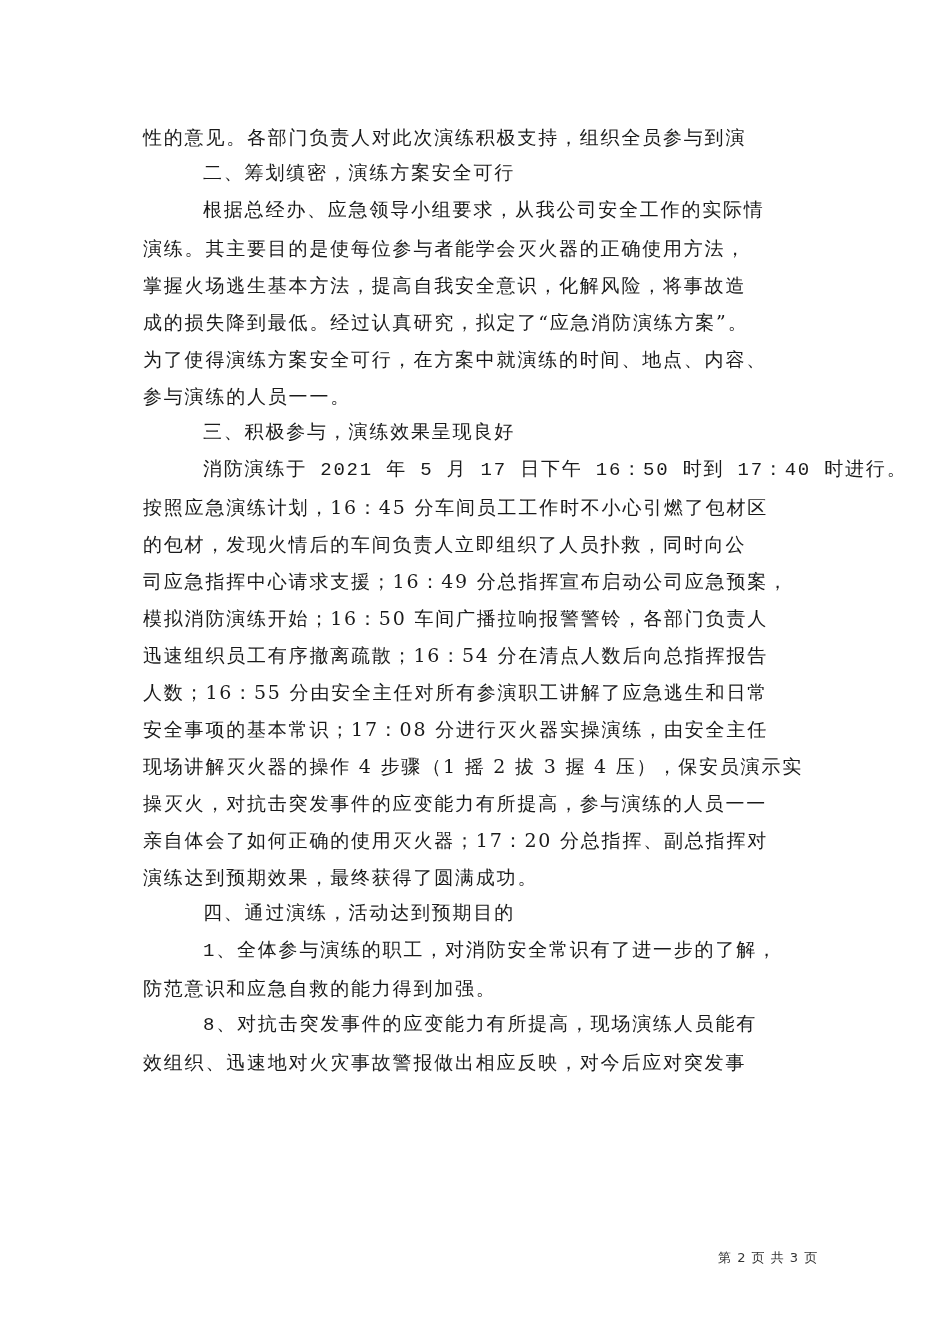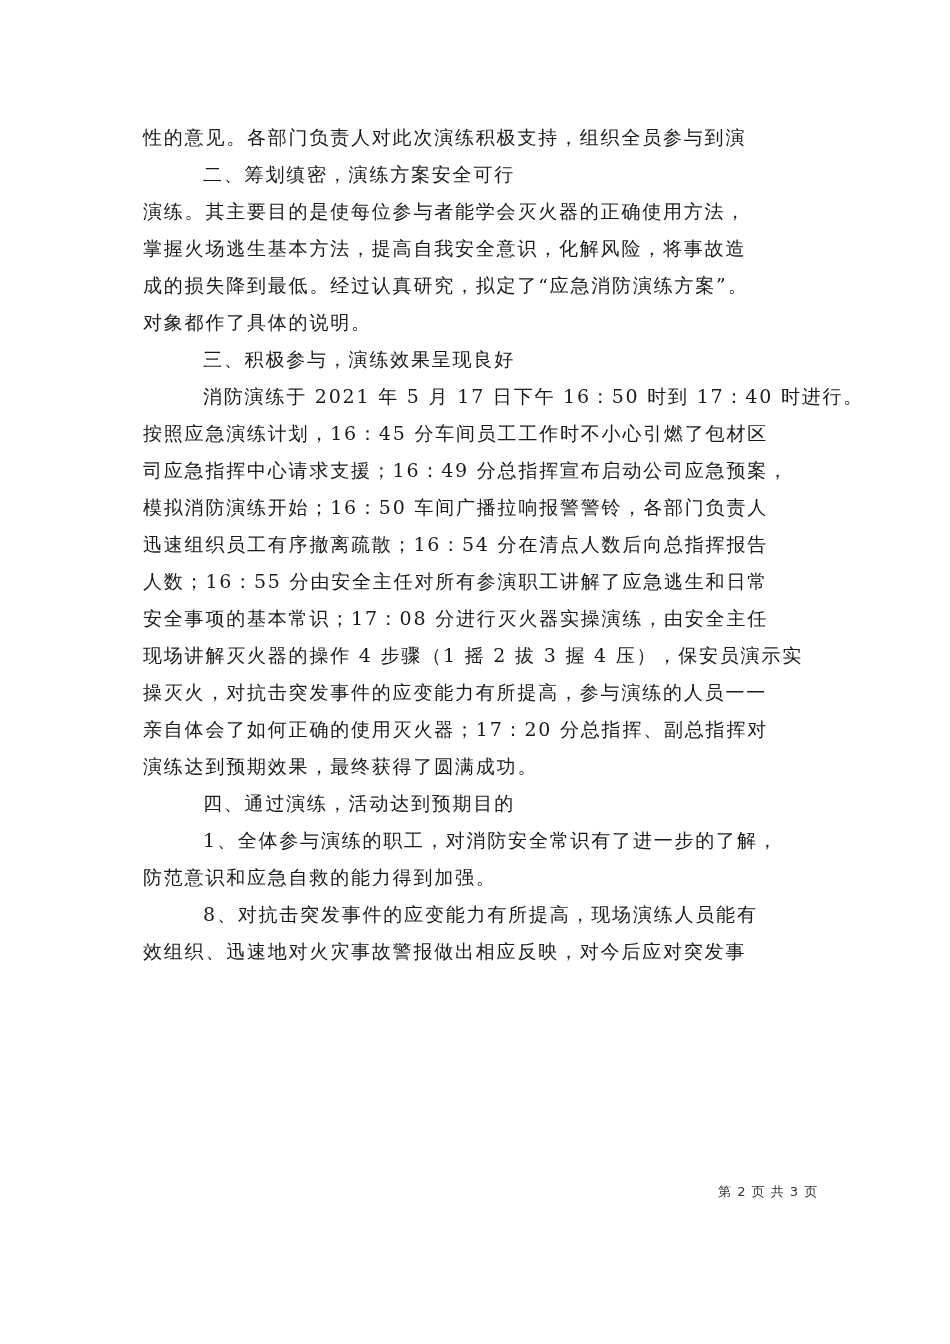--- a/index.html
+++ b/index.html
@@ -1,36 +1,39 @@
 <!DOCTYPE html>
 <html><head>
   <meta charset="utf-8">
   <style>
     html, body { margin: 0; padding: 0; background: #ffffff; }
     body { width: 950px; height: 1344px; position: relative; overflow: hidden;
       font-family: "DejaVu Serif", "Liberation Serif", serif; color: #1a1a1a; }
     .page { position: absolute; left: 143px; top: 119px; width: 664px; }
     .line { height: 37px; line-height: 37px; font-size: 19px; white-space: nowrap; letter-spacing: 1.8px; }
-    .indent { padding-left: 60px; }
-    .footer { position: absolute; left: 718px; top: 1183px; font-size: 13px; color: #333; letter-spacing: 1px;
+    .indent { padding-left: 60px; font-family: Liberation Mono, monospace; }
+    .footer { position: absolute; left: 718px; top: 1249px; font-size: 13px; color: #333; letter-spacing: 1px;
       font-family: "DejaVu Sans", "Liberation Sans", sans-serif; }
   </style>
 </head>
 <body>
 
 <div class="page">
   <div class="line">性的意见。各部门负责人对此次演练积极支持，组织全员参与到演</div>
   <div class="line indent">二、筹划缜密，演练方案安全可行</div>
+  <div class="line indent">根据总经办、应急领导小组要求，从我公司安全工作的实际情</div>
   <div class="line">演练。其主要目的是使每位参与者能学会灭火器的正确使用方法，</div>
   <div class="line">掌握火场逃生基本方法，提高自我安全意识，化解风险，将事故造</div>
   <div class="line">成的损失降到最低。经过认真研究，拟定了“应急消防演练方案”。</div>
-  <div class="line">对象都作了具体的说明。</div>
+  <div class="line">为了使得演练方案安全可行，在方案中就演练的时间、地点、内容、</div>
+  <div class="line">参与演练的人员一一。</div>
   <div class="line indent">三、积极参与，演练效果呈现良好</div>
   <div class="line indent">消防演练于 2021 年 5 月 17 日下午 16：50 时到 17：40 时进行。</div>
   <div class="line">按照应急演练计划，16：45 分车间员工工作时不小心引燃了包材区</div>
+  <div class="line">的包材，发现火情后的车间负责人立即组织了人员扑救，同时向公</div>
   <div class="line">司应急指挥中心请求支援；16：49 分总指挥宣布启动公司应急预案，</div>
   <div class="line">模拟消防演练开始；16：50 车间广播拉响报警警铃，各部门负责人</div>
   <div class="line">迅速组织员工有序撤离疏散；16：54 分在清点人数后向总指挥报告</div>
   <div class="line">人数；16：55 分由安全主任对所有参演职工讲解了应急逃生和日常</div>
   <div class="line">安全事项的基本常识；17：08 分进行灭火器实操演练，由安全主任</div>
   <div class="line">现场讲解灭火器的操作 4 步骤（1 摇 2 拔 3 握 4 压），保安员演示实</div>
   <div class="line">操灭火，对抗击突发事件的应变能力有所提高，参与演练的人员一一</div>
   <div class="line">亲自体会了如何正确的使用灭火器；17：20 分总指挥、副总指挥对</div>
   <div class="line">演练达到预期效果，最终获得了圆满成功。</div>
   <div class="line indent">四、通过演练，活动达到预期目的</div>

